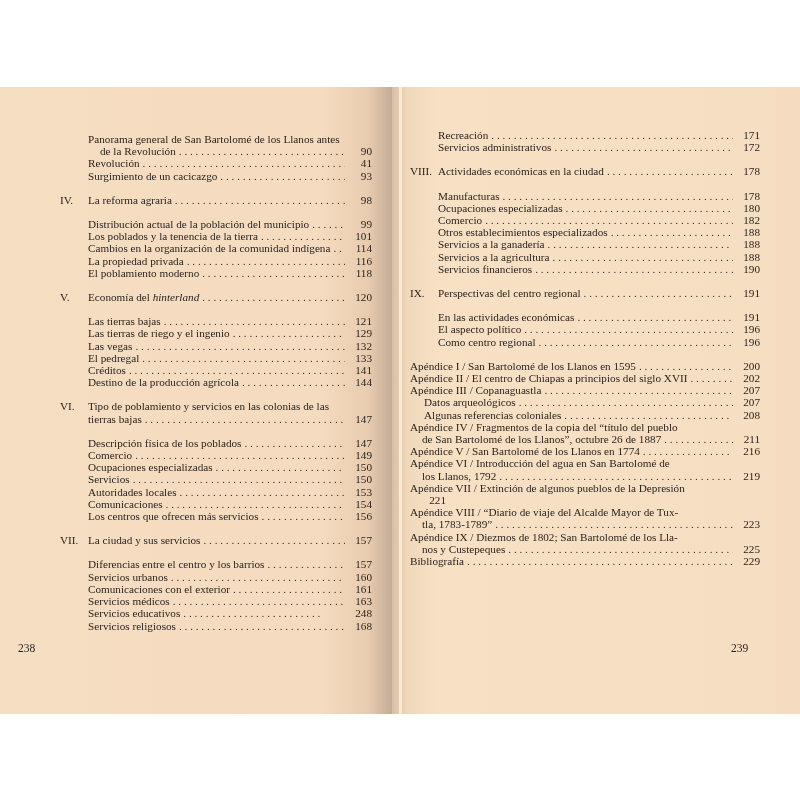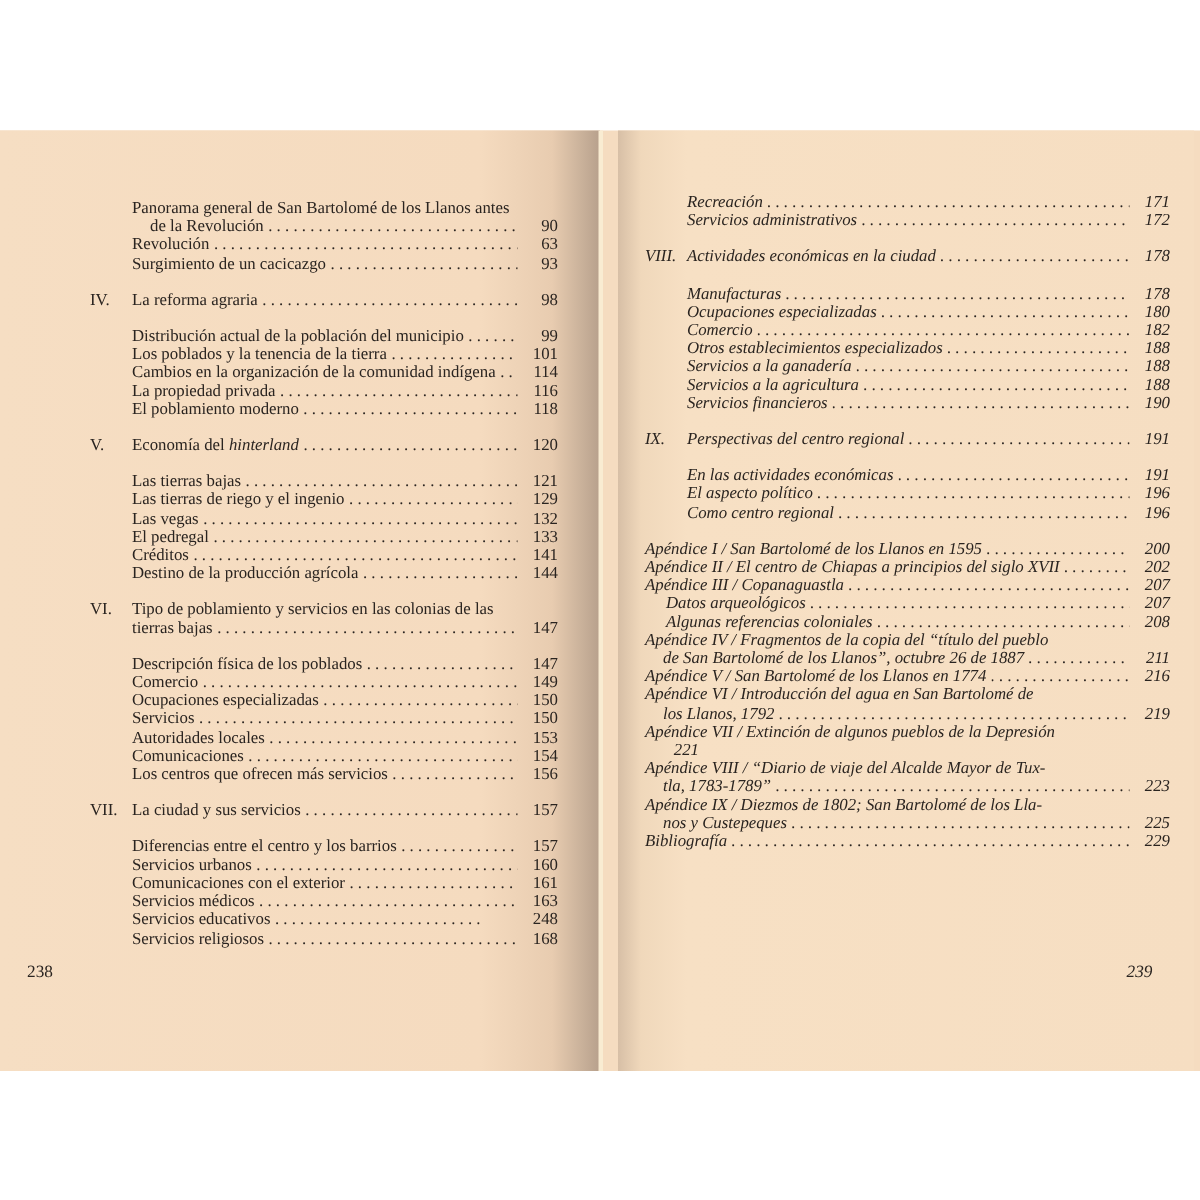--- a/index.html
+++ b/index.html
@@ -2,22 +2,22 @@
 <html><head>
 <meta charset="utf-8">
 <style>
   html, body { margin:0; padding:0; }
   body { width:800px; height:800px; background:#ffffff; position:relative; overflow:hidden;
          font-family:"Liberation Serif","DejaVu Serif",serif; color:#2a2420; }
   .book { position:absolute; left:0; top:87px; width:800px; height:627px; background:#f5dcc0; }
   .page { position:absolute; top:0; height:627px; }
   .page.left { left:0; width:400px;
      background:linear-gradient(to right,#f6dec3 0%,#f5dbbf 80%,#e8ccb0 92%,#c9b19a 97%,#b7a08c 100%); }
-  .page.right { left:412px; width:384px;
-     background:linear-gradient(to right,#d7bfa6 0%,#f0d8bb 4%,#f7e0c4 12%,#f6dec2 100%);font-style:italic; }
+  .page.right { left:392px; width:384px;
+     background:linear-gradient(to right,#d7bfa6 0%,#f0d8bb 4%,#f7e0c4 12%,#f6dec2 100%); }
   .gutter { position:absolute; left:399px; top:0; width:3px; height:627px; background:#f9ecd2; }
   .toc { position:absolute; font-size:11.2px; line-height:12.2px; }
   .left .toc { left:60px; top:46px; width:312px; }
   .right .toc { left:18px; top:42px; width:350px; }
   .row { position:relative; display:flex; align-items:flex-end; }
   .row .num-label { width:28px; flex:none; }
   .row .body { flex:1; display:flex; align-items:flex-end; min-width:0; }
   .row .text { white-space:normal; }
   .row .dots { flex:1; overflow:hidden; white-space:nowrap; letter-spacing:2px; margin:0 3px; min-width:10px; }
   .row .dots::before { content:". . . . . . . . . . . . . . . . . . . . . . . . . . . . . . . . . . . . . . . . . . . . . . . . . . . . . . . . . . . . . . . . . . . . . . . . . . . . . . . . . . . . . . . . . . . . . . . . ."; letter-spacing:0; }
@@ -45,21 +45,21 @@
             </span>
             <span class="page-num">90</span>
           </div>
         </div>
         <div class="entry">
           <div class="row" style="padding-left: 28px;">
             <span class="body">
               <span class="text">Revolución</span>
               <span class="dots"></span>
             </span>
-            <span class="page-num">63</span>
+            <span class="page-num">41</span>
           </div>
         </div>
         <div class="entry">
           <div class="row" style="padding-left: 28px;">
             <span class="body">
               <span class="text">Surgimiento de un cacicazgo</span>
               <span class="dots"></span>
             </span>
             <span class="page-num">93</span>
           </div>

